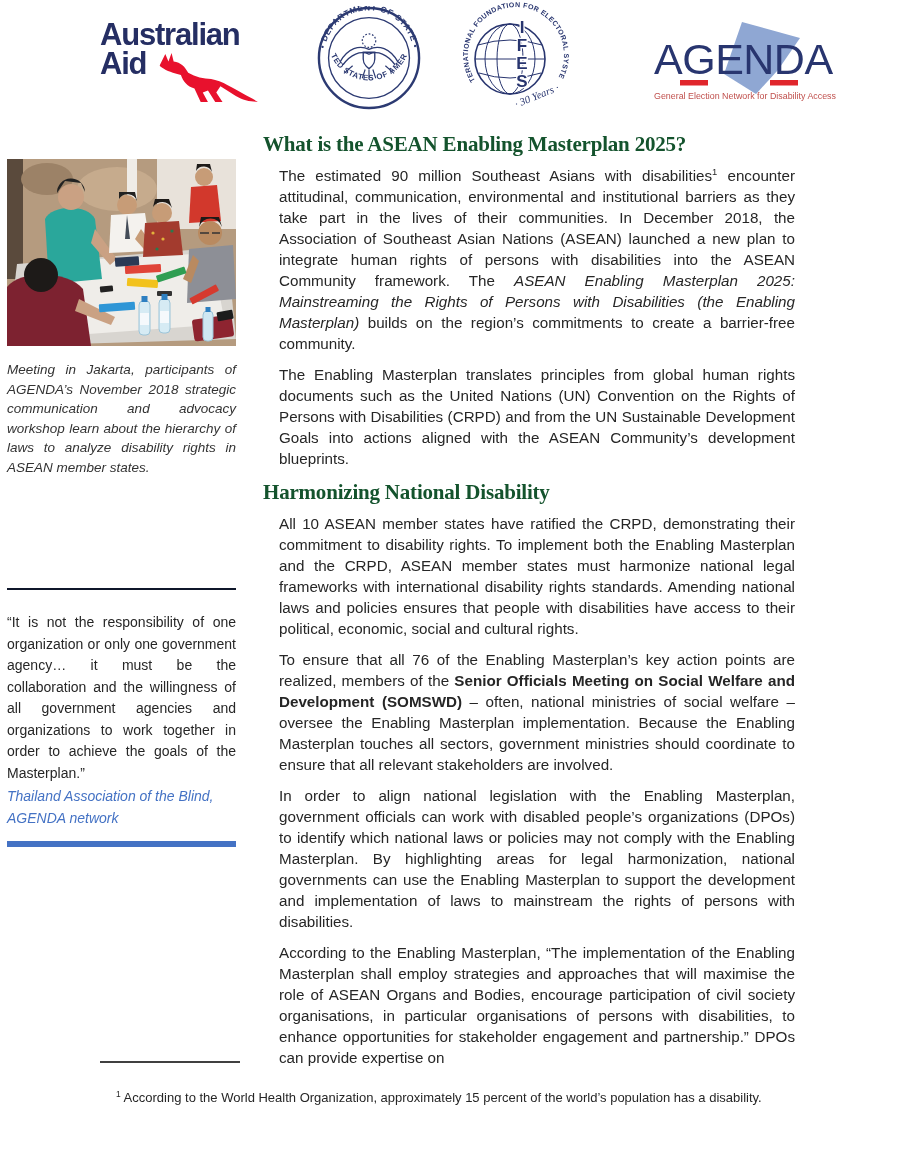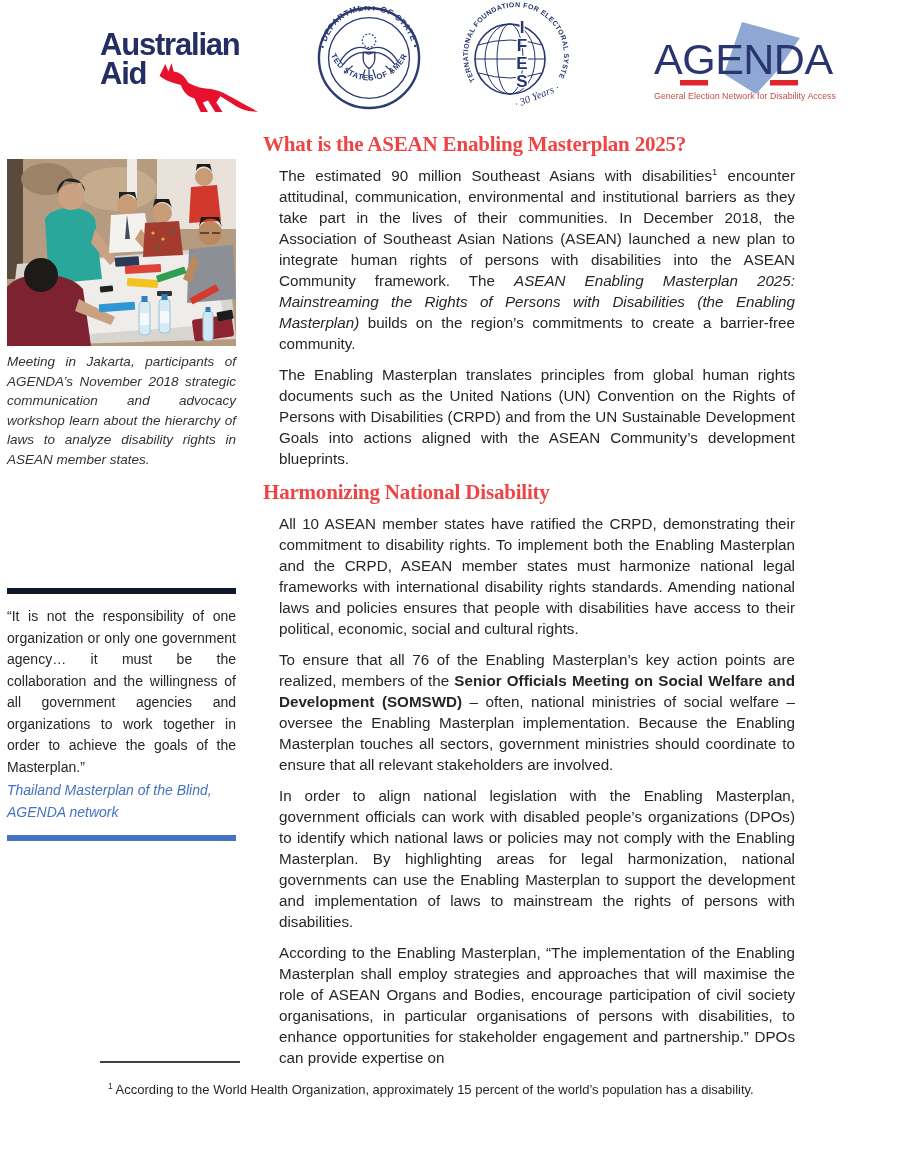--- a/index.html
+++ b/index.html
@@ -4,69 +4,69 @@
 <style>
   html,body { margin:0; padding:0; background:#ffffff; }
   .page {
     position:relative; width:900px; height:1164px; margin:0 auto;
     background:#ffffff; overflow:hidden;
     font-family:"Liberation Sans", sans-serif; color:#262626;
   }
 
   
   .logos { position:absolute; left:0; top:0; width:900px; height:125px; }
-  .aus-aid { position:absolute; left:100px; top:20px; width:165px; height:80px;margin-top:10px; }
+  .aus-aid { position:absolute; left:100px; top:20px; width:165px; height:80px; }
   .aus-aid .aus-text {
     font-weight:bold; font-size:31px; line-height:0.94; letter-spacing:-1.2px;
     color:#252e63;
   }
   .aus-aid svg.kang { position:absolute; left:56px; top:31px; }
   .dos-seal { position:absolute; left:317px; top:6px; }
   .ifes-logo { position:absolute; left:458px; top:2px; }
   .agenda-logo { position:absolute; left:650px; top:22px; }
 
   
   .photo { position:absolute; left:7px; top:159px; }
   .caption {
-    position:absolute; left:7px; top:352px; width:229px;
+    position:absolute; left:7px; top:360px; width:229px;
     font-style:italic; font-size:13.5px; line-height:19.5px;
     text-align:justify; color:#333333; margin:0;
   }
   .quote {
     position:absolute; left:7px; top:588px; width:229px;
-    border-top:6px solid #0f172a; border-bottom:6px solid #4472C4;
-    padding:12px 0 12px 0;
+    border-top:2px solid #0f172a; border-bottom:6px solid #4472C4;
+    padding:22px 0 12px 0;
   }
   .quote .qtext {
     margin:0; font-size:14px; line-height:21.5px; text-align:justify; color:#262626;
   }
   .quote .qattr {
     margin:2px 0 0 0; font-size:14px; line-height:21.5px;
     font-style:italic; color:#4472C4;
   }
 
   
   .main-col { position:absolute; left:263px; top:131px; width:532px; }
   .shead {
     font-family:"Liberation Serif", serif; font-weight:bold;
-    color:#ef4444; font-size:21px; line-height:26px;
+    color:#14532d; font-size:21px; line-height:26px;
     margin:0 0 8px 0; letter-spacing:-0.2px;
   }
   .main-col section:first-child .shead { margin-top:0; }
   .body-p {
     margin:0 0 10px 16px; font-size:15.2px; line-height:21px;
     text-align:justify; color:#262626;
   }
   .body-p sup { font-size:0.62em; line-height:0; }
 
   
   .fn-sep { position:absolute; left:100px; top:1061px; width:140px; height:2px; background:#404040; }
   .footnote {
     position:absolute; left:100px; top:1069px; width:710px;
-    font-size:13px; line-height:18px; color:#262626; margin:8px;
+    font-size:13px; line-height:18px; color:#262626; margin:16px;
   }
   .footnote sup { font-size:0.65em; }
 
   svg text { font-family:"Liberation Sans", sans-serif; }
   svg .serif-it { font-family:"Liberation Serif", serif; font-style:italic; }
 </style>
 </head>
 <body>
 
 <div class="page">
@@ -221,21 +221,21 @@
         <rect x="198.5" y="148" width="5" height="5" fill="#2d7fc1"></rect>
       </g>
       <rect x="210" y="152" width="16" height="9" rx="1" fill="#1c1c1c" transform="rotate(-10 218 156)"></rect>
     </g>
   </svg>
 
   <p class="caption">Meeting in Jakarta, participants of AGENDA’s November 2018 strategic communication and advocacy workshop learn about the hierarchy of laws to analyze disability rights in ASEAN member states.</p>
 
   <div class="quote">
     <p class="qtext">“It is not the responsibility of one organization or only one government agency… it must be the collaboration and the willingness of all government agencies and organizations to work together in order to achieve the goals of the Masterplan.”</p>
-    <p class="qattr">Thailand Masterplan of the Blind, AGENDA network</p>
+    <p class="qattr">Thailand Association of the Blind, AGENDA network</p>
   </div>
 
   <main class="main-col">
     <section>
       <h2 class="shead">What is the ASEAN Enabling Masterplan 2025?</h2>
       <p class="body-p"><span>The estimated 90 million Southeast Asians with disabilities</span><sup>1</sup><span> encounter attitudinal, communication, environmental and institutional barriers as they take part in the lives of their communities. In December 2018, the Association of Southeast Asian Nations (ASEAN) launched a new plan to integrate human rights of persons with disabilities into the ASEAN Community framework. The </span><i>ASEAN Enabling Masterplan 2025: Mainstreaming the Rights of Persons with Disabilities (the Enabling Masterplan)</i><span> builds on the region’s commitments to create a barrier-free community.</span></p>
       <p class="body-p"><span>The Enabling Masterplan translates principles from global human rights documents such as the United Nations (UN) Convention on the Rights of Persons with Disabilities (CRPD) and from the UN Sustainable Development Goals into actions aligned with the ASEAN Community’s development blueprints.</span></p>
     </section>
     <section>
       <h2 class="shead">Harmonizing National Disability</h2>

